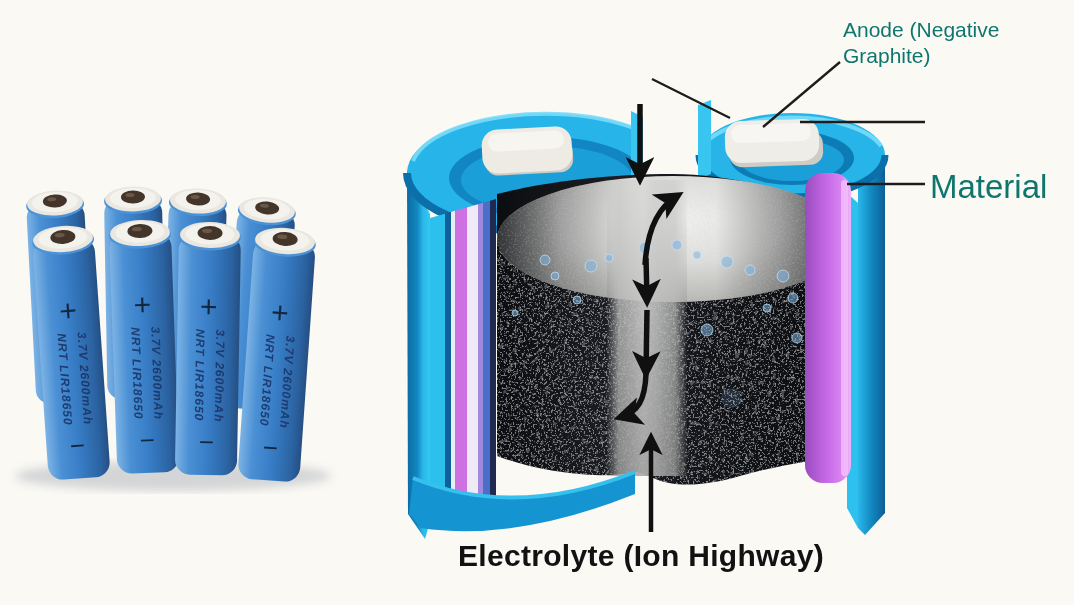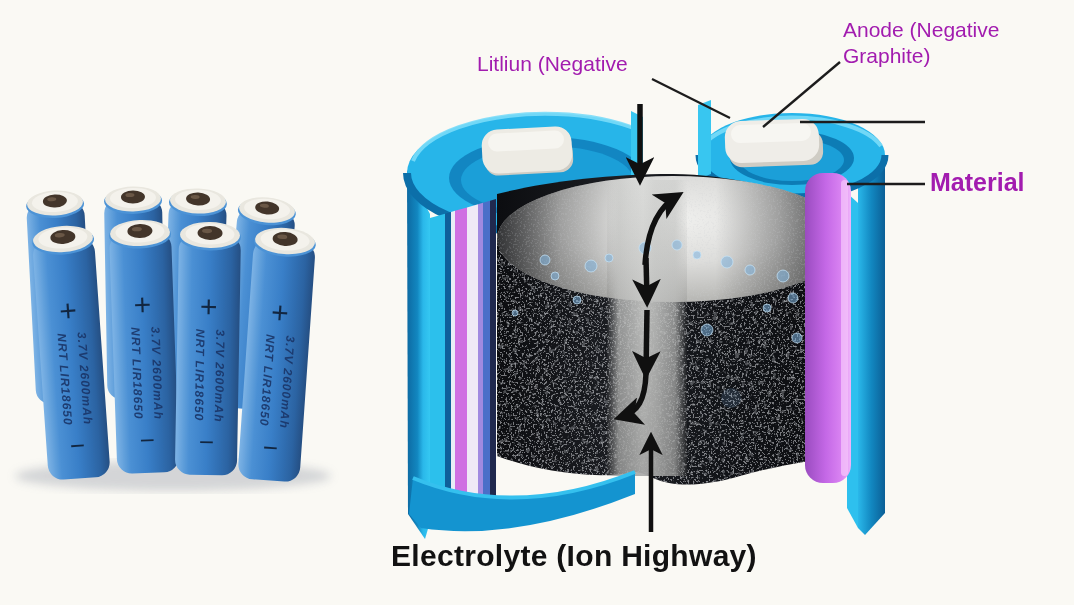--- a/index.html
+++ b/index.html
@@ -1,25 +1,25 @@
 <!DOCTYPE html>
 <html><head>
 <meta charset="utf-8">
 <style>
   html,body{margin:0;padding:0;}
   .stage{position:relative;width:1074px;height:605px;background:#faf9f4;overflow:hidden;
          font-family:"Liberation Sans",sans-serif;}
   .photo-svg{position:absolute;left:5px;top:173px;filter:blur(.3px) saturate(1.05);}
   .diagram-svg{position:absolute;left:395px;top:8px;}
-  .lbl{position:absolute;color:#a21caf;white-space:nowrap;}
+  .lbl{position:absolute;color:#0f766e;white-space:nowrap;}
   .lithium{left:477px;top:52px;font-size:21px;}
   .anode{left:843px;top:17px;font-size:21px;line-height:26px;}
   .graphite{left:932px;top:106px;font-size:25px;}
-  .material{left:930px;top:168px;font-size:25px;font-weight:bold;}
-  .electrolyte{left:391px;top:539px;width:500px;font-size:30px;
+  .material{left:930px;top:168px;font-size:33px;}
+  .electrolyte{left:391px;top:539px;width:500px;text-align:center;font-size:30px;
                font-weight:700;color:#121212;letter-spacing:.3px;white-space:nowrap;}
   .bat-plus{font:300 30px "Liberation Sans",sans-serif;fill:#13263f;}
   .bat-min{font:400 26px "Liberation Sans",sans-serif;fill:#13263f;}
   .bat-label{font:italic 700 12px "Liberation Sans",sans-serif;fill:#1b3565;letter-spacing:1px;opacity:.9;}
 </style>
 </head>
 <body>
 
 <div class="stage">
 
@@ -300,20 +300,19 @@
     </g>
 
     <g stroke="#1c1c1c" stroke-width="2.3">
       <line x1="257" y1="71" x2="335" y2="110"></line>
       <line x1="445" y1="54" x2="368" y2="119"></line>
       <line x1="405" y1="114" x2="530" y2="114"></line>
       <line x1="452" y1="176" x2="530" y2="176"></line>
     </g>
   </svg>
 
-  <div class="lbl lithium">Litliun (Negative</div>
   <div class="lbl anode">
     <div>Anode (Negative</div>
     <div>Graphite)</div>
   </div>
   <div class="lbl material">Material</div>
   <div class="lbl electrolyte">Electrolyte (Ion Highway)</div>
 </div>
 
 </body></html>

